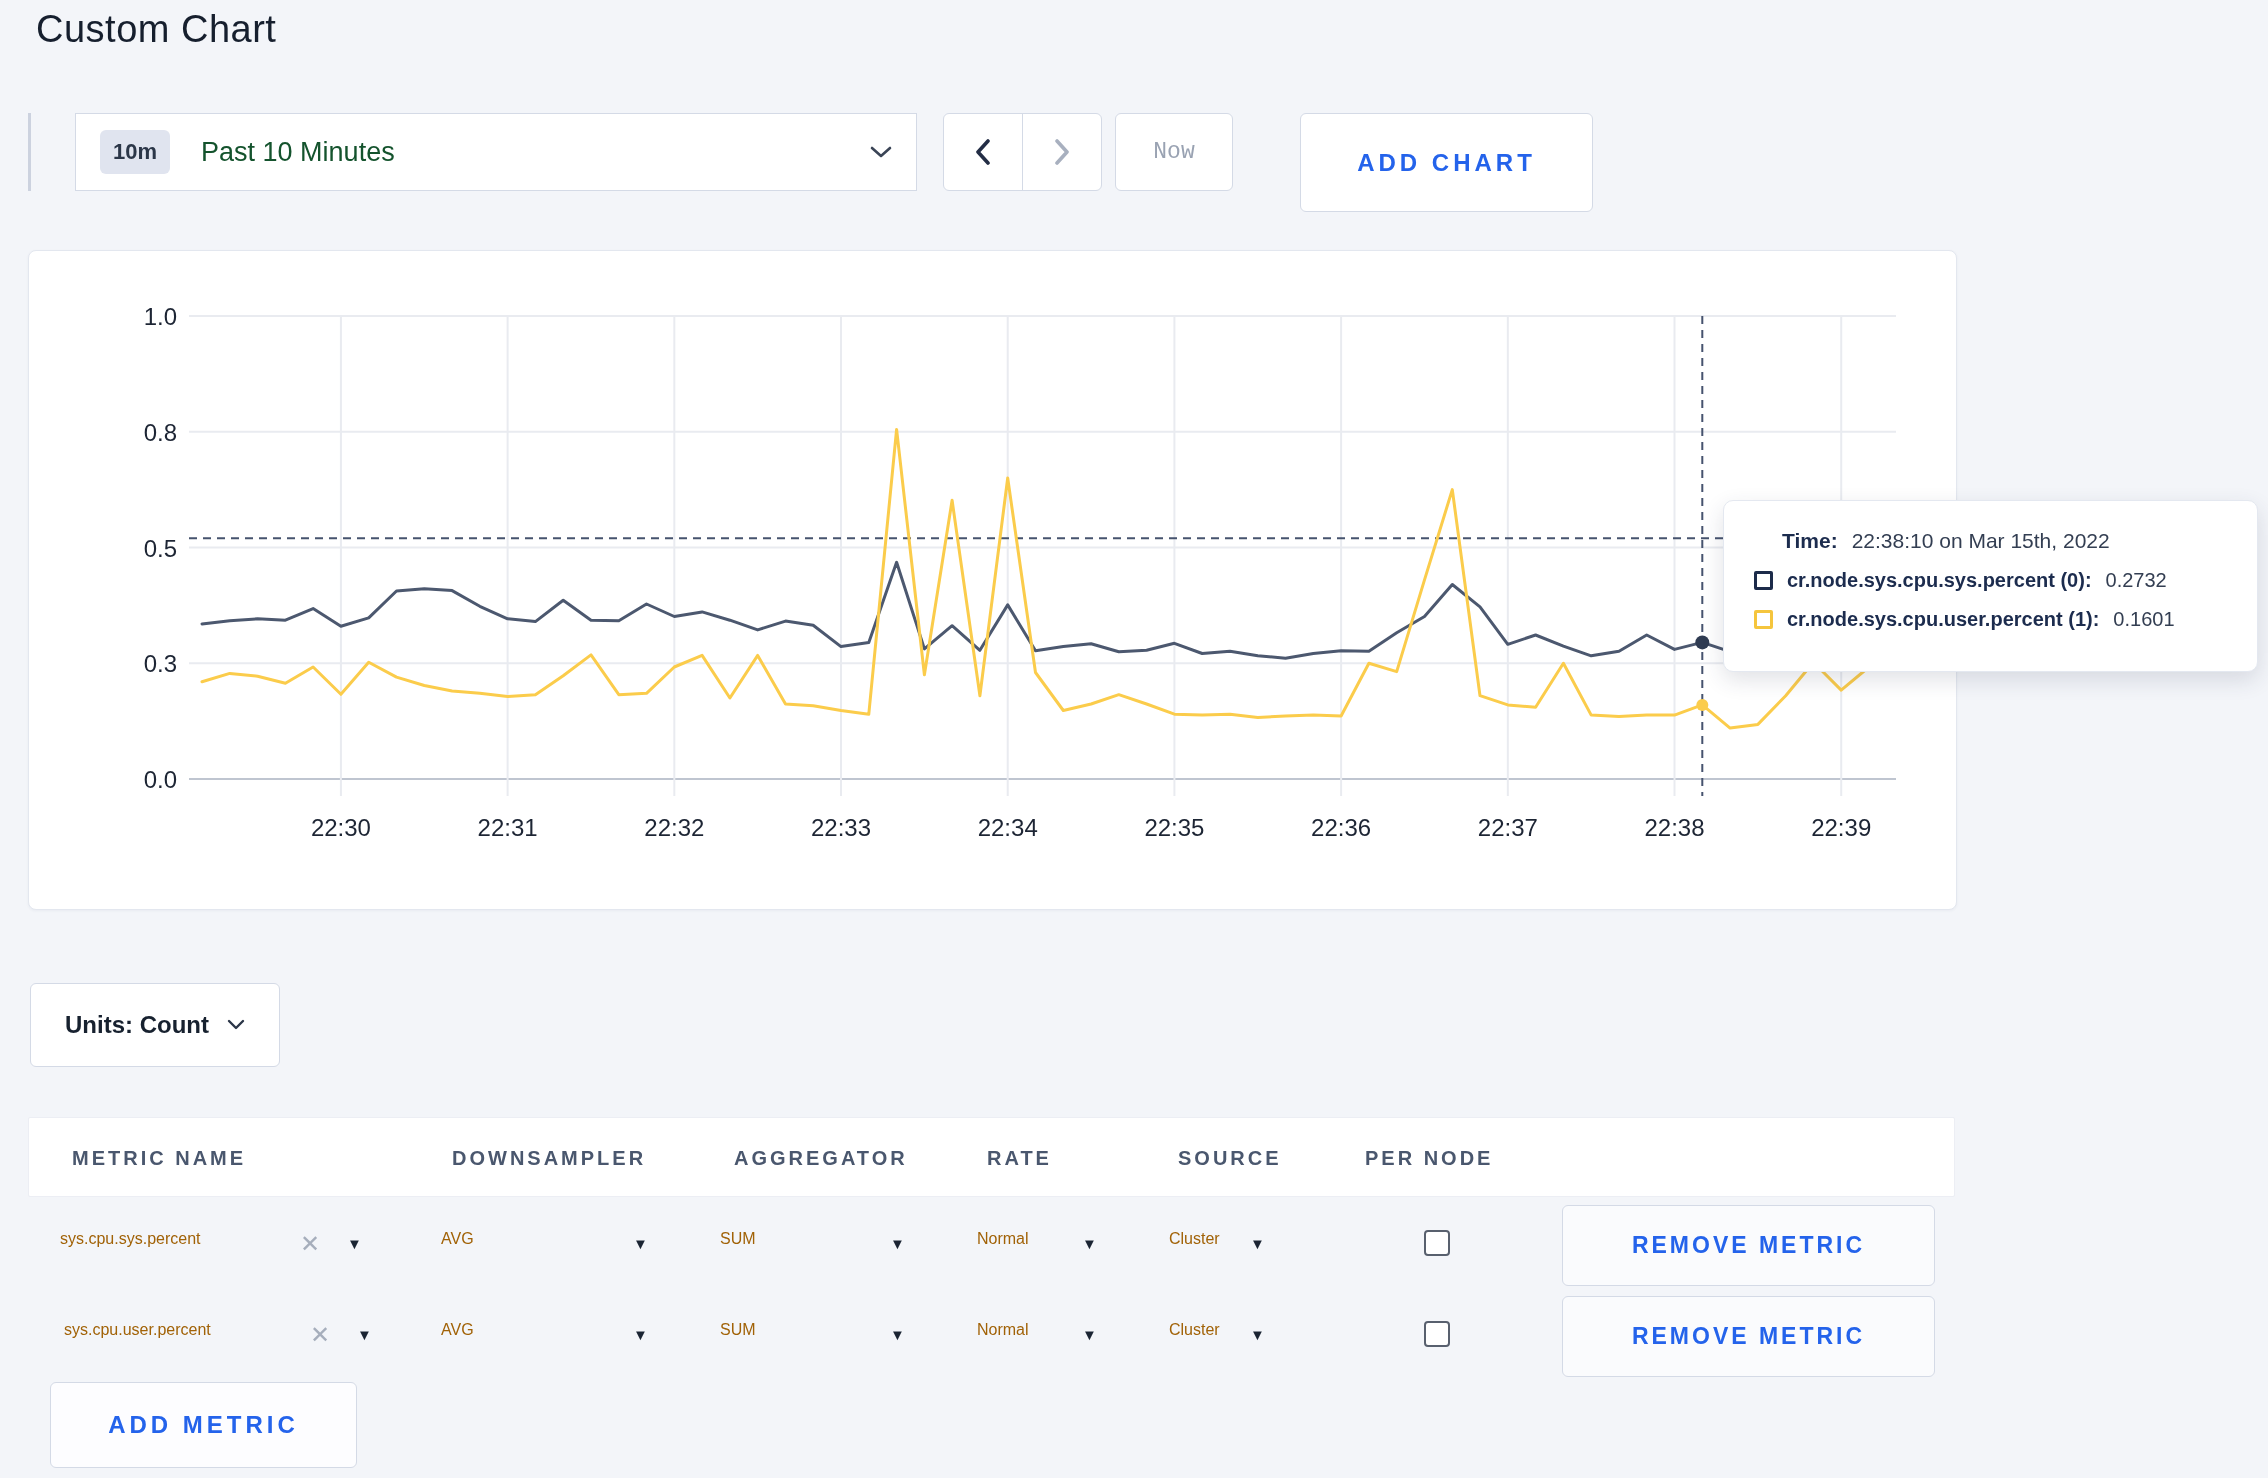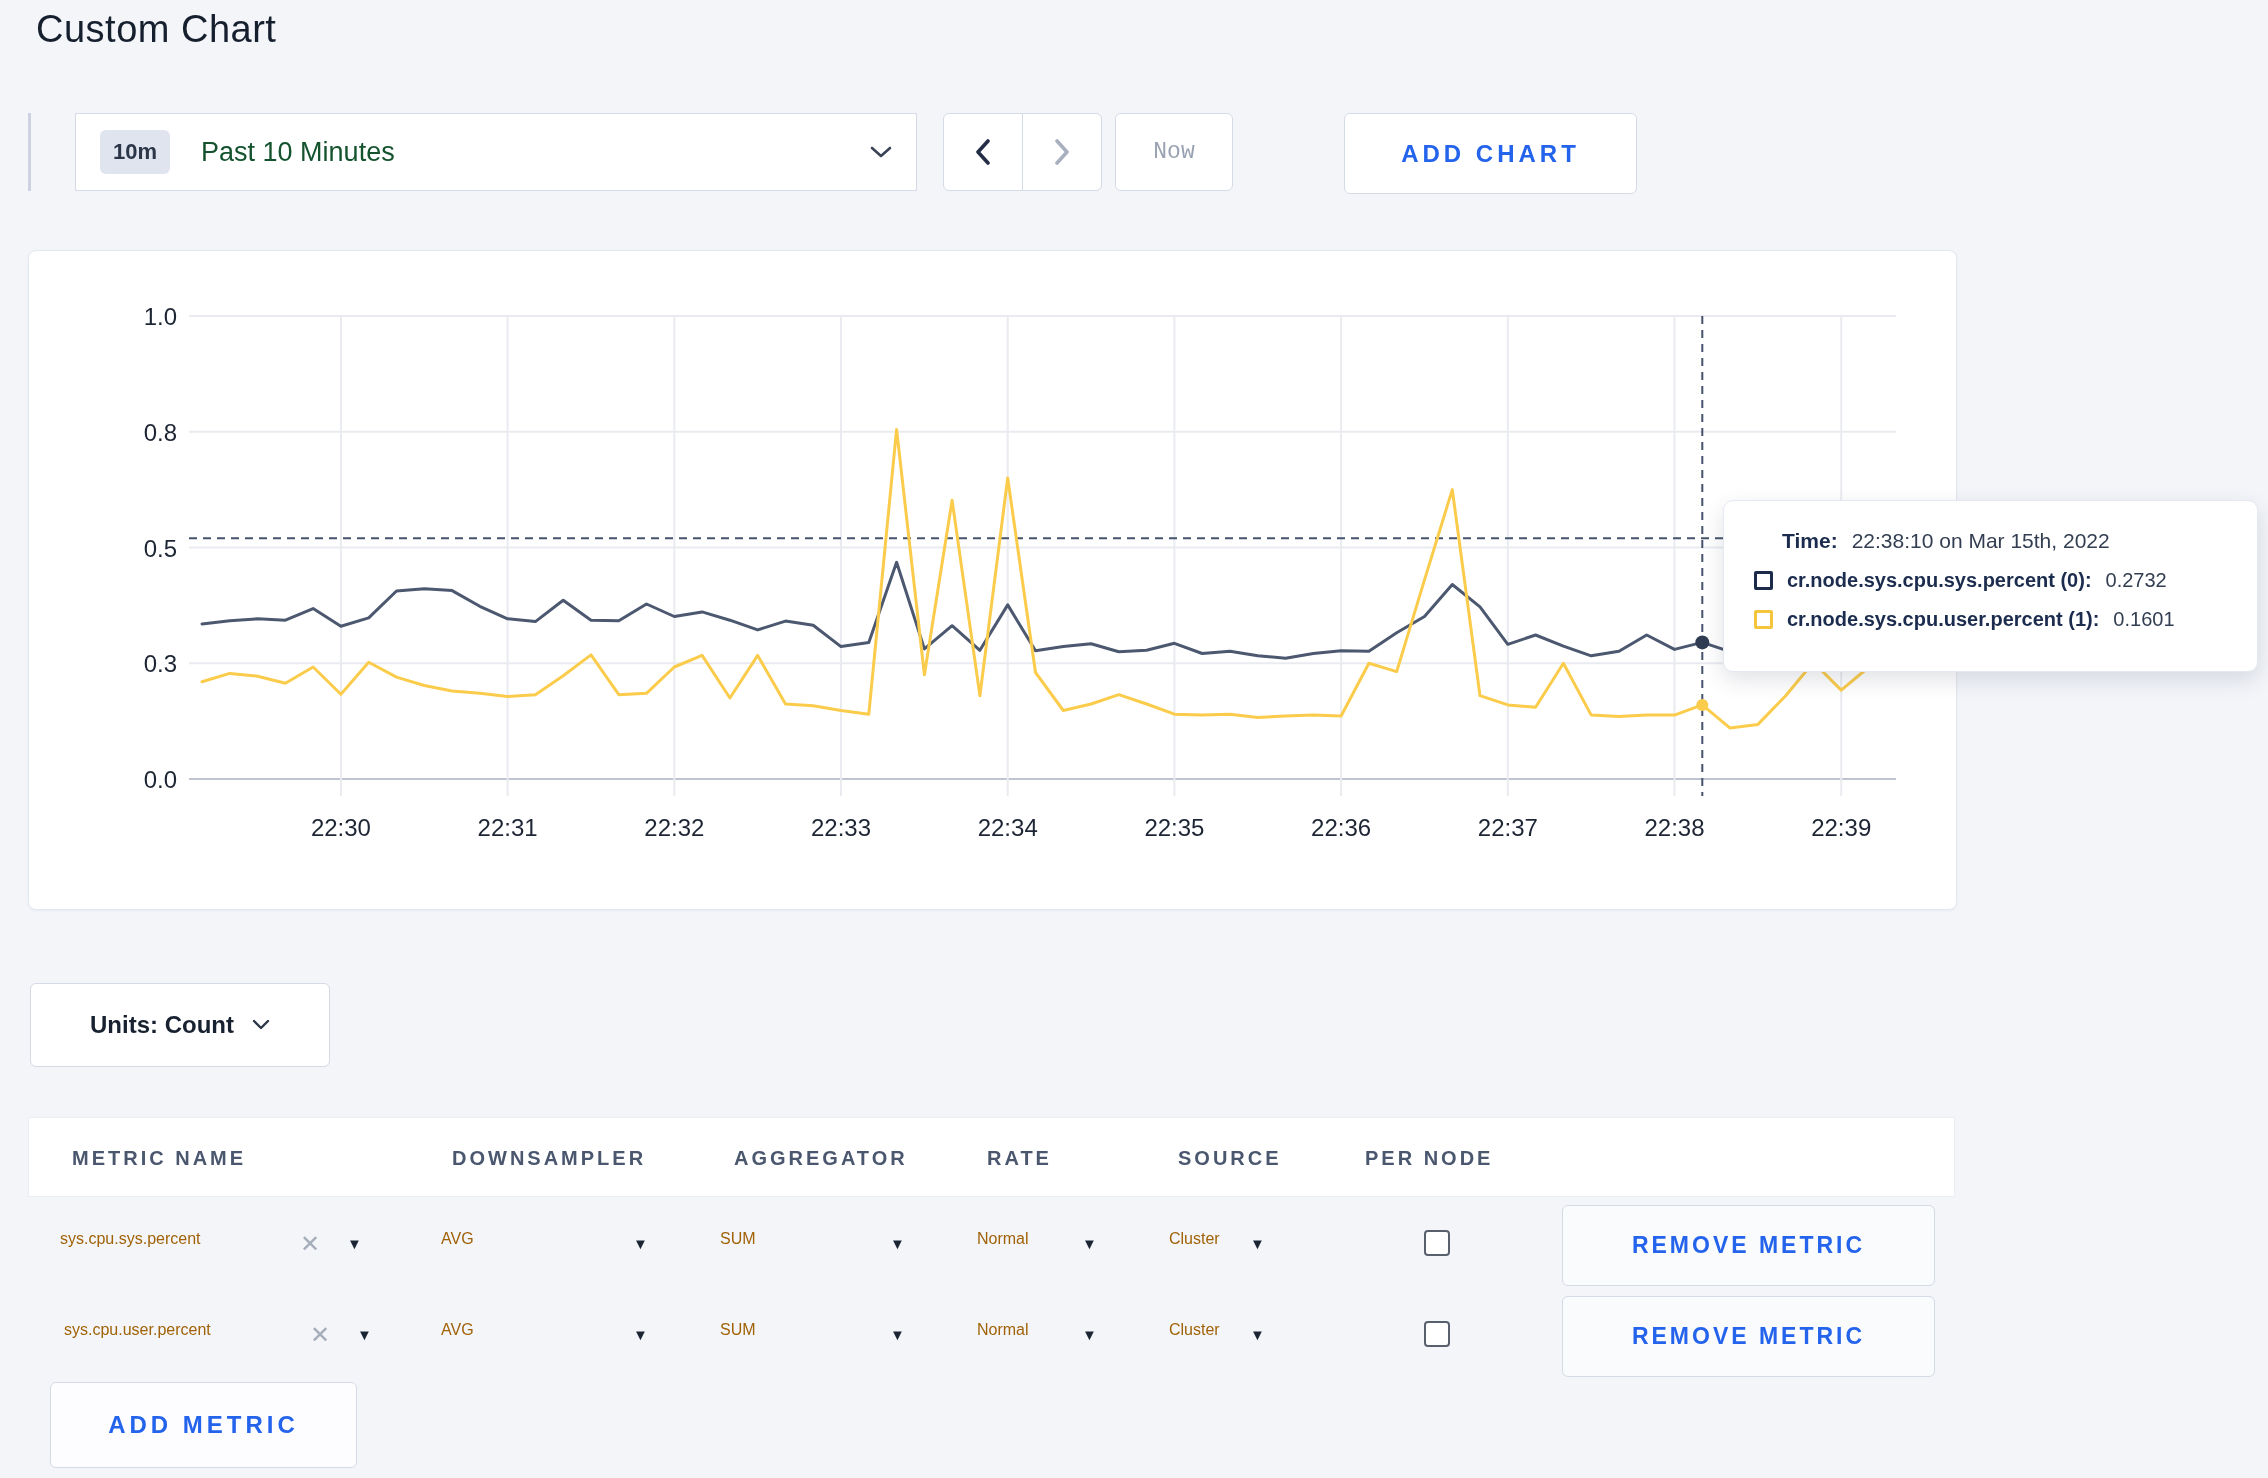--- a/index.html
+++ b/index.html
@@ -66,21 +66,21 @@
       <span style="display:flex;">
         <svg width="16" height="26" viewBox="0 0 16 26">
             <polyline points="3,2 13,13 3,24" fill="none" stroke="#a8b0bf" stroke-width="3.6" stroke-linecap="round" stroke-linejoin="round"></polyline>
           </svg>
       </span>
     </div>
   </div>
 
   <button class="abs btn now-btn" style="left:1115px;top:113px;width:118px;height:78px;font-family:Liberation Mono, monospace;">Now</button>
 
-  <button class="abs btn btn-blue" style="left:1344px;top:113px;width:293px;height:81px;">ADD CHART</button>
+  <button class="abs btn btn-blue" style="left:1300px;top:113px;width:293px;height:99px;">ADD CHART</button>
 
   <div class="abs card" style="left:28px;top:250px;width:1927px;height:658px;">
     <svg id="chart-svg" width="1927" height="658" viewBox="0 0 1927 658">
         <line x1="160" y1="65" x2="1867" y2="65" stroke="#e9ebf0" stroke-width="2"></line>
         <text x="148" y="74" text-anchor="end" class="chart-label">1.0</text>
         <line x1="160" y1="180.75" x2="1867" y2="180.75" stroke="#e9ebf0" stroke-width="2"></line>
         <text x="148" y="189.75" text-anchor="end" class="chart-label">0.8</text>
         <line x1="160" y1="296.5" x2="1867" y2="296.5" stroke="#e9ebf0" stroke-width="2"></line>
         <text x="148" y="305.5" text-anchor="end" class="chart-label">0.5</text>
         <line x1="160" y1="412.25" x2="1867" y2="412.25" stroke="#e9ebf0" stroke-width="2"></line>
@@ -126,21 +126,21 @@
       <span class="tt-label">cr.node.sys.cpu.sys.percent (0):</span>
       <span class="tt-value">0.2732</span>
     </div>
     <div class="tt-row">
       <span class="swatch" style="border:3px solid #f5c53d;"></span>
       <span class="tt-label">cr.node.sys.cpu.user.percent (1):</span>
       <span class="tt-value">0.1601</span>
     </div>
   </div>
 
-  <div class="abs btn units-btn" style="left:30px;top:983px;width:300px;height:84px;">
+  <div class="abs btn units-btn" style="left:30px;top:983px;width:250px;height:84px;">
     <span>Units: Count</span>
     <span style="display:flex;">
       <svg width="18" height="12" viewBox="0 0 18 12">
           <polyline points="2,2 9,9 16,2" fill="none" stroke="#2b3648" stroke-width="2.4" stroke-linecap="round" stroke-linejoin="round"></polyline>
         </svg>
     </span>
   </div>
 
   <div class="abs" style="left:28px;top:1117px;width:1927px;height:80px;background:#fff;border:1px solid #eceef4;border-radius:2px;box-sizing:border-box;">
     <span class="abs hdr-label" style="left:43px;top:29px;">METRIC NAME</span>

